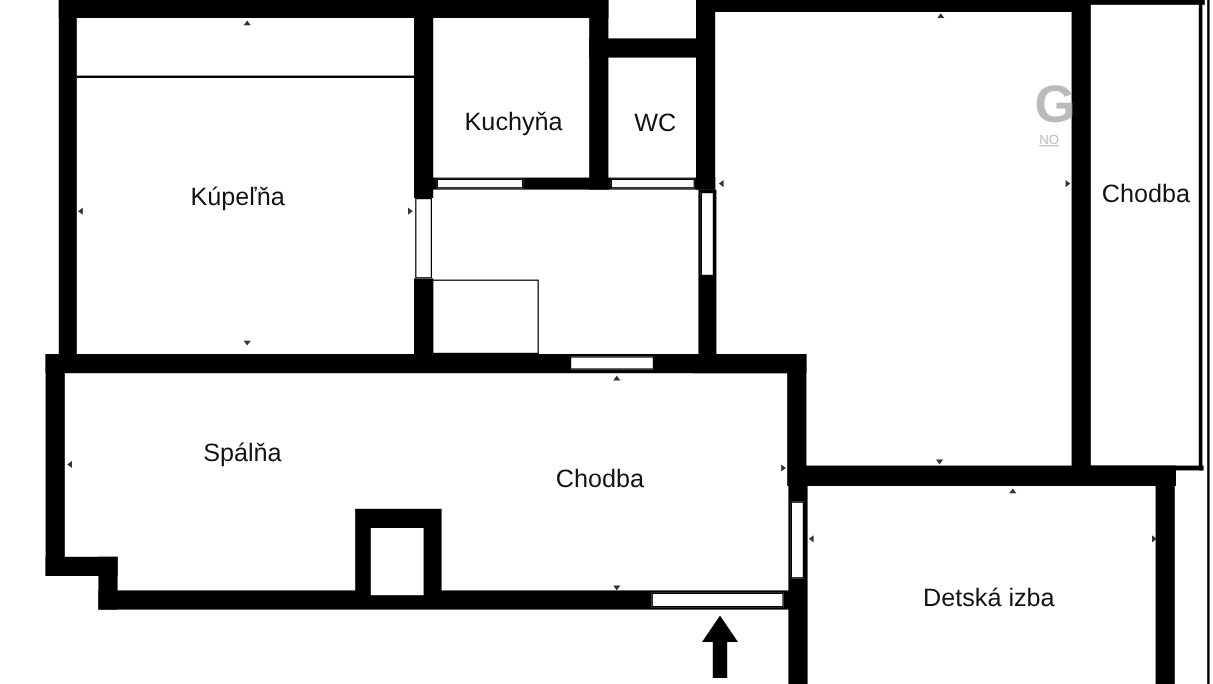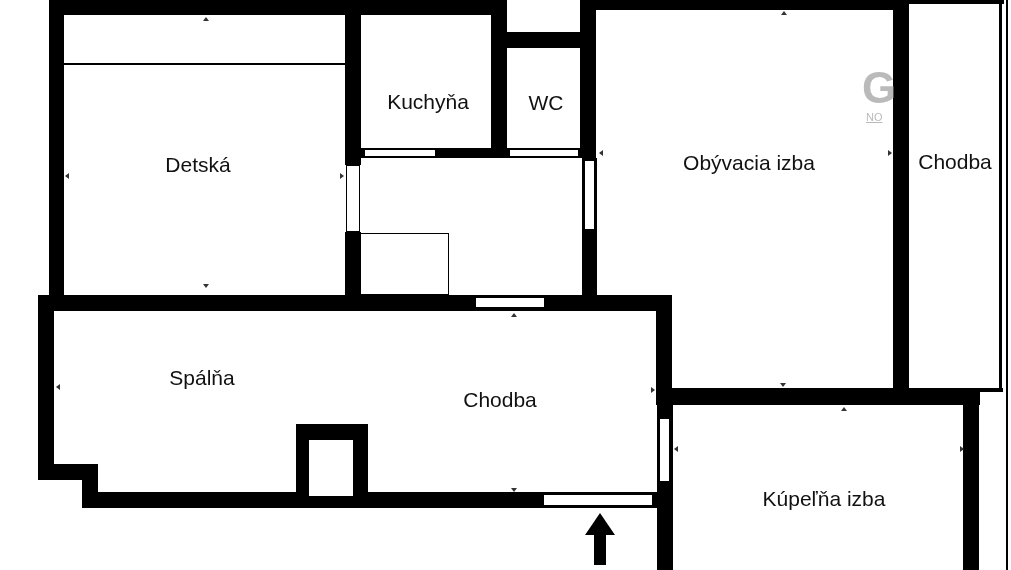--- a/index.html
+++ b/index.html
@@ -76,28 +76,27 @@
   <div class="tick left" style="left:599px;top:150px"></div>
   <div class="tick right" style="left:888px;top:150px"></div>
   <div class="tick up" style="left:511px;top:313px"></div>
   <div class="tick down" style="left:511px;top:488px"></div>
   <div class="tick left" style="left:56px;top:384px"></div>
   <div class="tick right" style="left:651px;top:387px"></div>
   <div class="tick up" style="left:841px;top:407px"></div>
   <div class="tick left" style="left:674px;top:446px"></div>
   <div class="tick right" style="left:960px;top:446px"></div>
 
-  <div class="label" style="left:198px;top:165px">Detská</div>
+  <div class="label" style="left:198px;top:165px">Kúpeľňa</div>
   <div class="label" style="left:428px;top:102px">Kuchyňa</div>
   <div class="label" style="left:546px;top:103px">WC</div>
-  <div class="label" style="left:749px;top:163px">Obývacia izba</div>
   <div class="label" style="left:955px;top:162px">Chodba</div>
   <div class="label" style="left:202px;top:378px">Spálňa</div>
   <div class="label" style="left:500px;top:400px">Chodba</div>
-  <div class="label" style="left:824px;top:499px">Kúpeľňa izba</div>
+  <div class="label" style="left:824px;top:499px">Detská izba</div>
 
   <div id="watermark">
     <span>G</span>
     <small>NO</small>
   </div>
 
   <svg id="entrance" viewBox="0 0 30 52">
     <polygon points="15,0 30,22 21,22 21,52 9,52 9,22 0,22" fill="#000"></polygon>
   </svg>
 </div>

